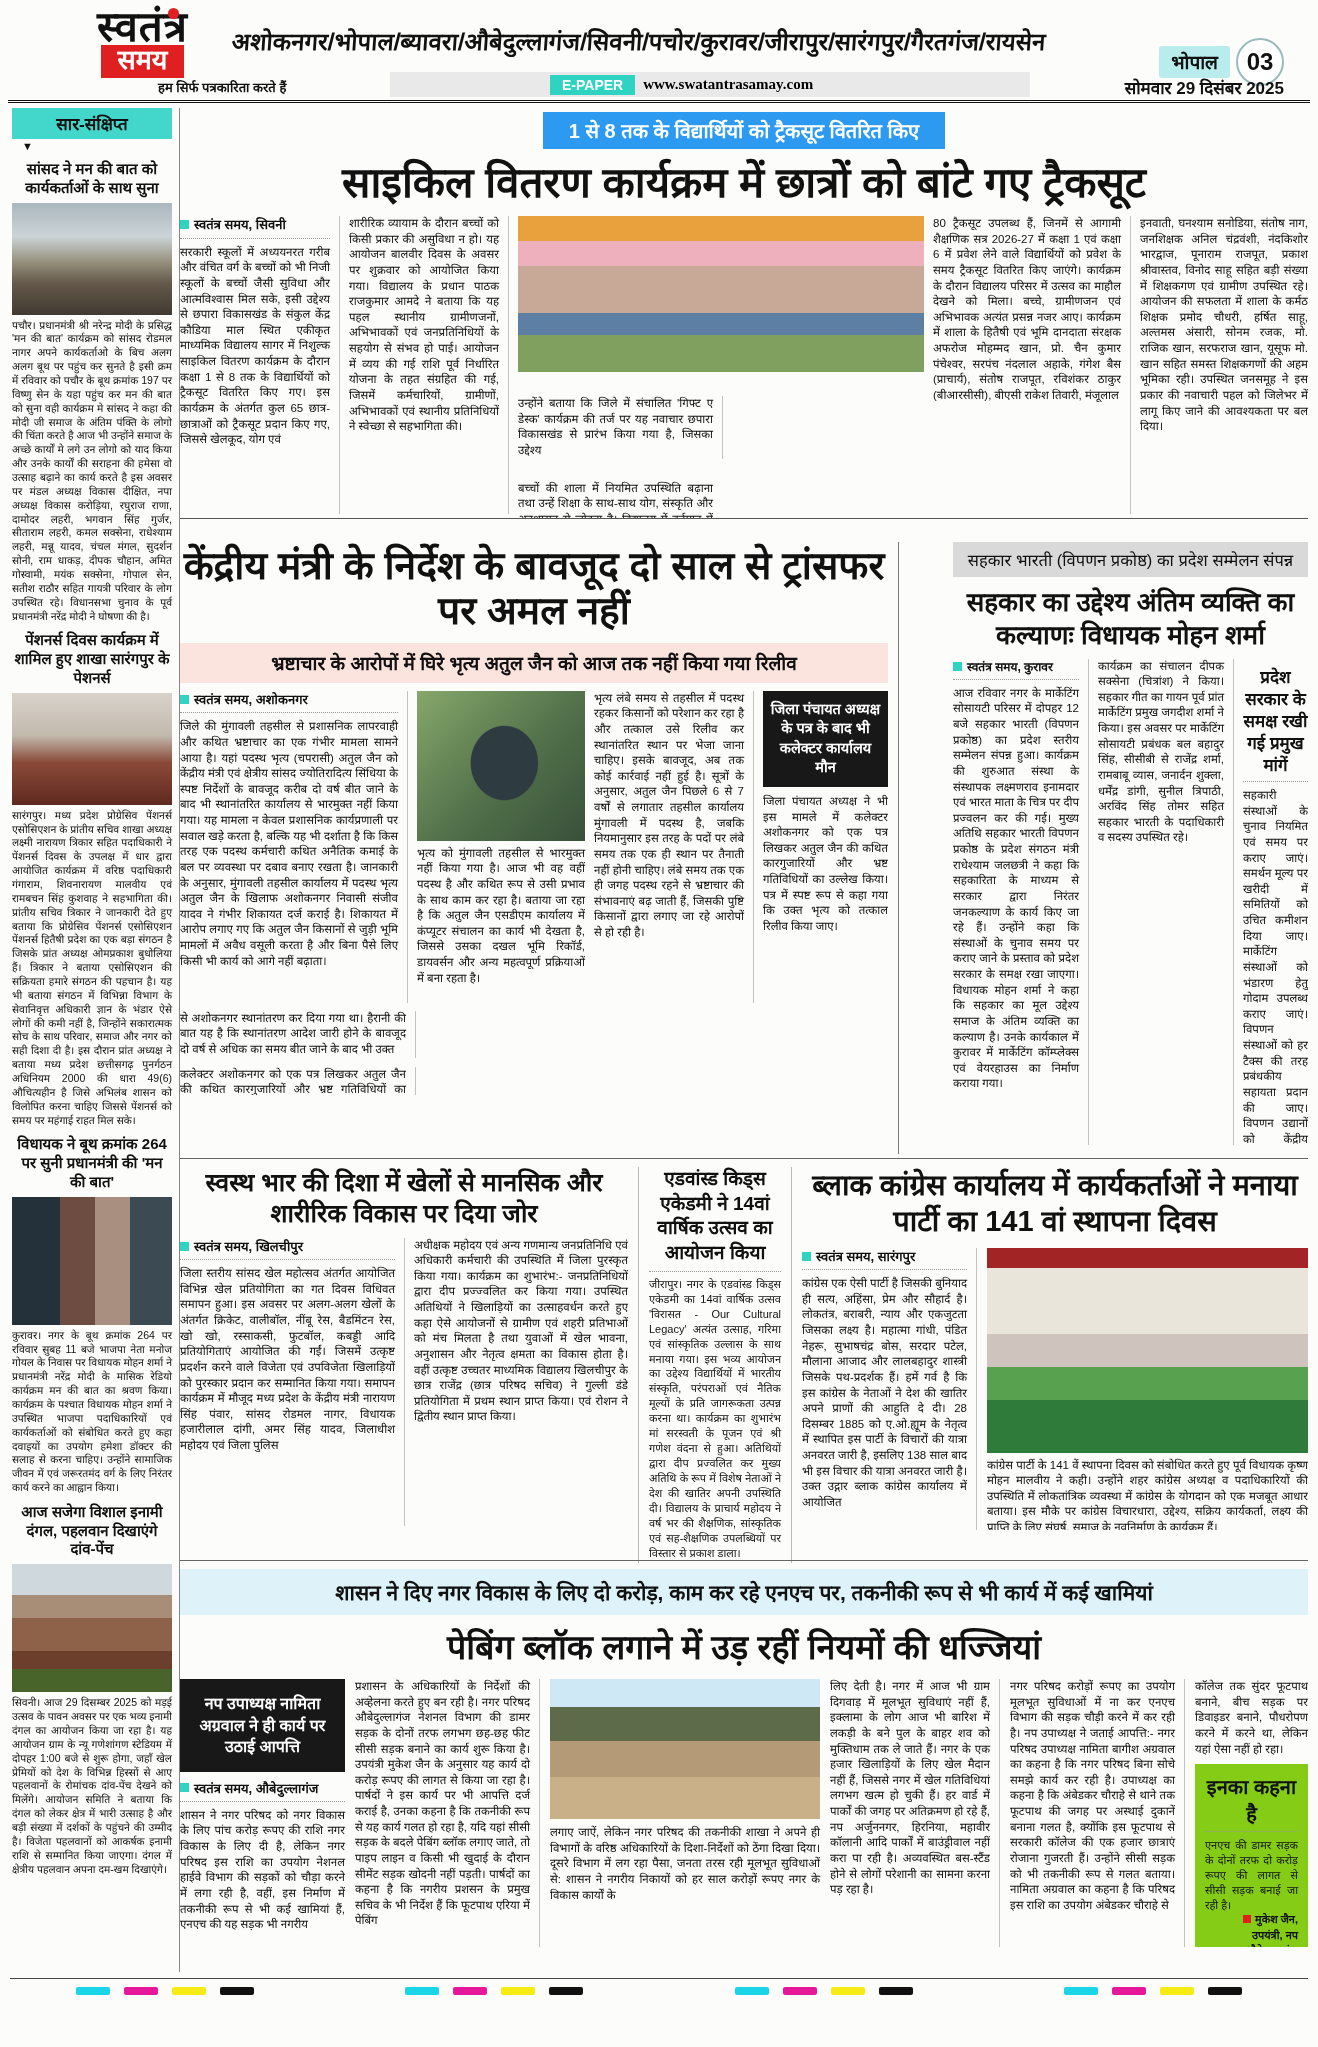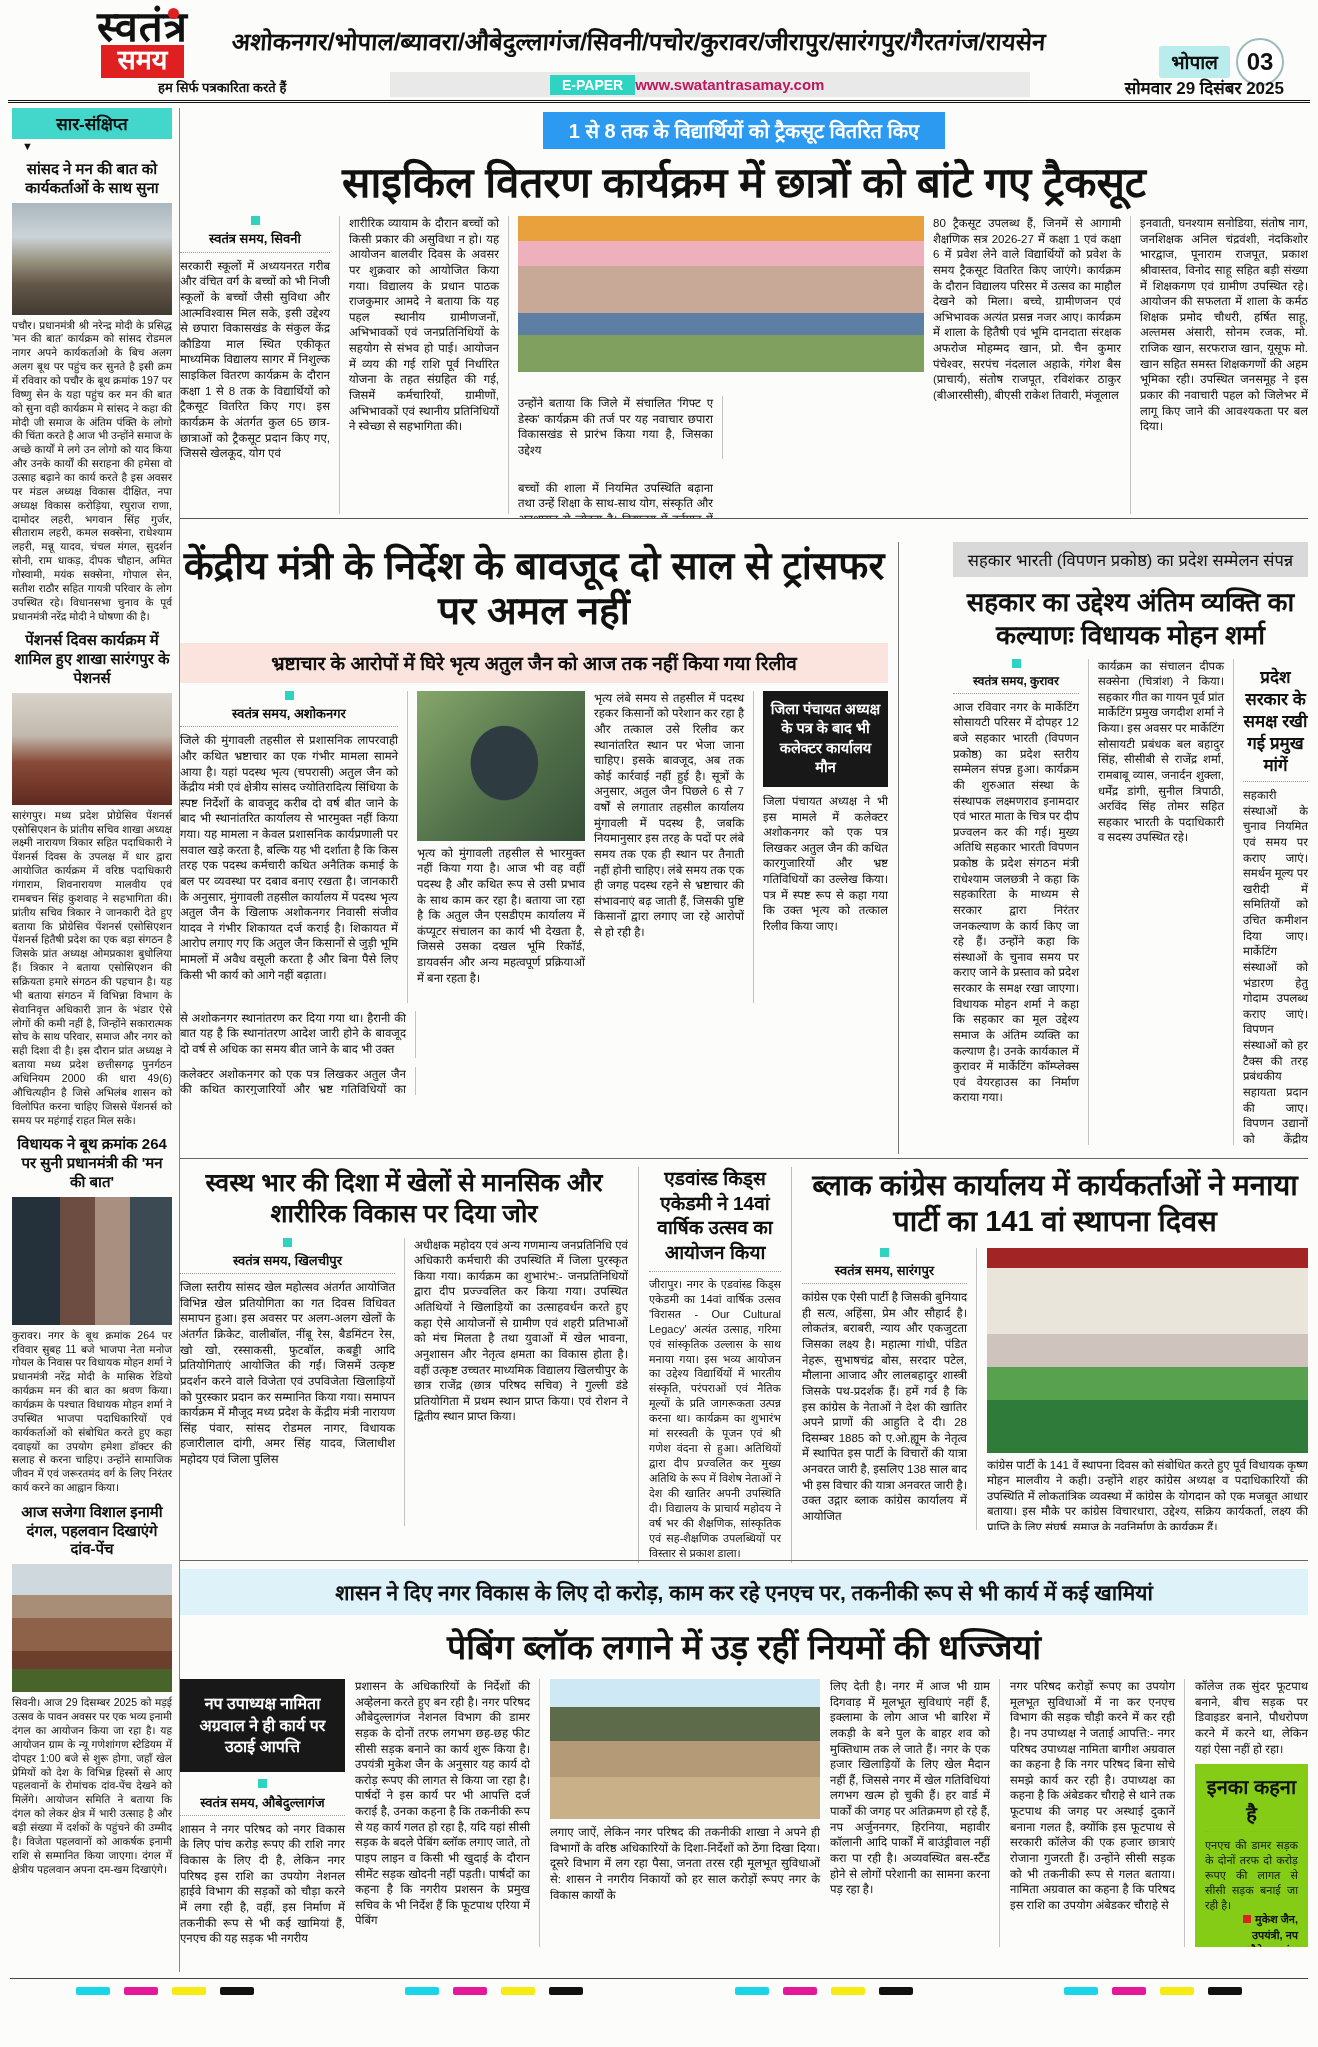--- a/index.html
+++ b/index.html
@@ -17,37 +17,37 @@
   .cities{position:absolute;left:232px;top:24px;width:890px;font-size:24px;font-weight:bold;
           white-space:nowrap;overflow:hidden;transform:skewX(-4deg);}
   .edition-wrap{position:absolute;right:34px;top:38px;display:flex;align-items:center;gap:6px;}
   .edition-pill{background:#b9ecec;font-size:19px;font-weight:bold;padding:3px 12px;border-radius:3px;}
   .page-circle{width:44px;height:44px;border-radius:50%;background:#fff;border:2px solid #9bb;
                display:flex;align-items:center;justify-content:center;font-size:24px;font-weight:bold;}
   .tagline{position:absolute;left:158px;top:78px;font-size:13px;font-weight:bold;}
   .midbar{position:absolute;left:390px;top:72px;width:640px;height:25px;background:#e9e9e9;
           display:flex;align-items:center;}
   .epaper{background:#2ed3c2;color:#fff;font-weight:bold;padding:2px 12px;font-size:14px;margin-left:160px;}
-  .website{font-size:15px;font-weight:bold;color:#be185d;}
+  .website{font-size:15px;font-weight:bold;color:#000000;margin-left:8px;font-family:Liberation Serif, serif;}
   .date{position:absolute;right:34px;top:76px;font-size:17px;font-weight:bold;}
   .header-rule{position:absolute;left:8px;right:8px;top:100px;border-top:3px double #111;}
 
   
   #sidebar{left:12px;top:108px;width:160px;height:1864px;border-right:1px solid #888;padding-right:7px;overflow:hidden;}
   .sidebar-title{background:#43d6cb;text-align:center;font-weight:bold;font-size:17px;padding:4px 0;}
   .sidebar-tri{font-size:11px;line-height:1;margin:2px 0 0 10px;}
   .sb-head{font-size:15px;font-weight:bold;line-height:1.25;text-align:center;margin:8px 0 5px;}
   .sb-photo{width:100%;height:112px;margin-bottom:4px;}
   .sb-body{font-size:10.5px;line-height:1.32;text-align:justify;}
 
   
   .body-col{font-size:11.5px;line-height:1.36;text-align:justify;}
   .colsep{border-right:1px solid #c2c2c2;padding-right:9px;}
   .byline{display:flex;align-items:center;gap:5px;font-weight:bold;font-size:13px;
-          border-bottom:1px dotted #999;padding-bottom:4px;margin-bottom:6px;flex-direction:column;}
+          border-bottom:1px dotted #999;padding-bottom:4px;margin-bottom:6px;}
   .sq{width:9px;height:9px;background:#2ed3c2;display:inline-block;flex:0 0 9px;}
   .blackbox{background:#181818;color:#fff;font-weight:bold;text-align:center;font-size:14.5px;
             line-height:1.35;padding:9px 6px;margin-bottom:7px;}
 
   
   #lead{left:180px;top:106px;width:1128px;height:432px;}
   .banner-blue{background:#2b9af0;color:#fff;font-weight:bold;font-size:20px;text-align:center;
                padding:5px 26px;width:fit-content;margin:6px auto 2px;}
   .lead-headline{font-size:42px;font-weight:bold;text-align:center;line-height:1.12;margin:10px 0 10px;}
   .lead-cols{display:flex;gap:9px;height:298px;overflow:hidden;border-bottom:1px solid #555;padding-bottom:4px;}

